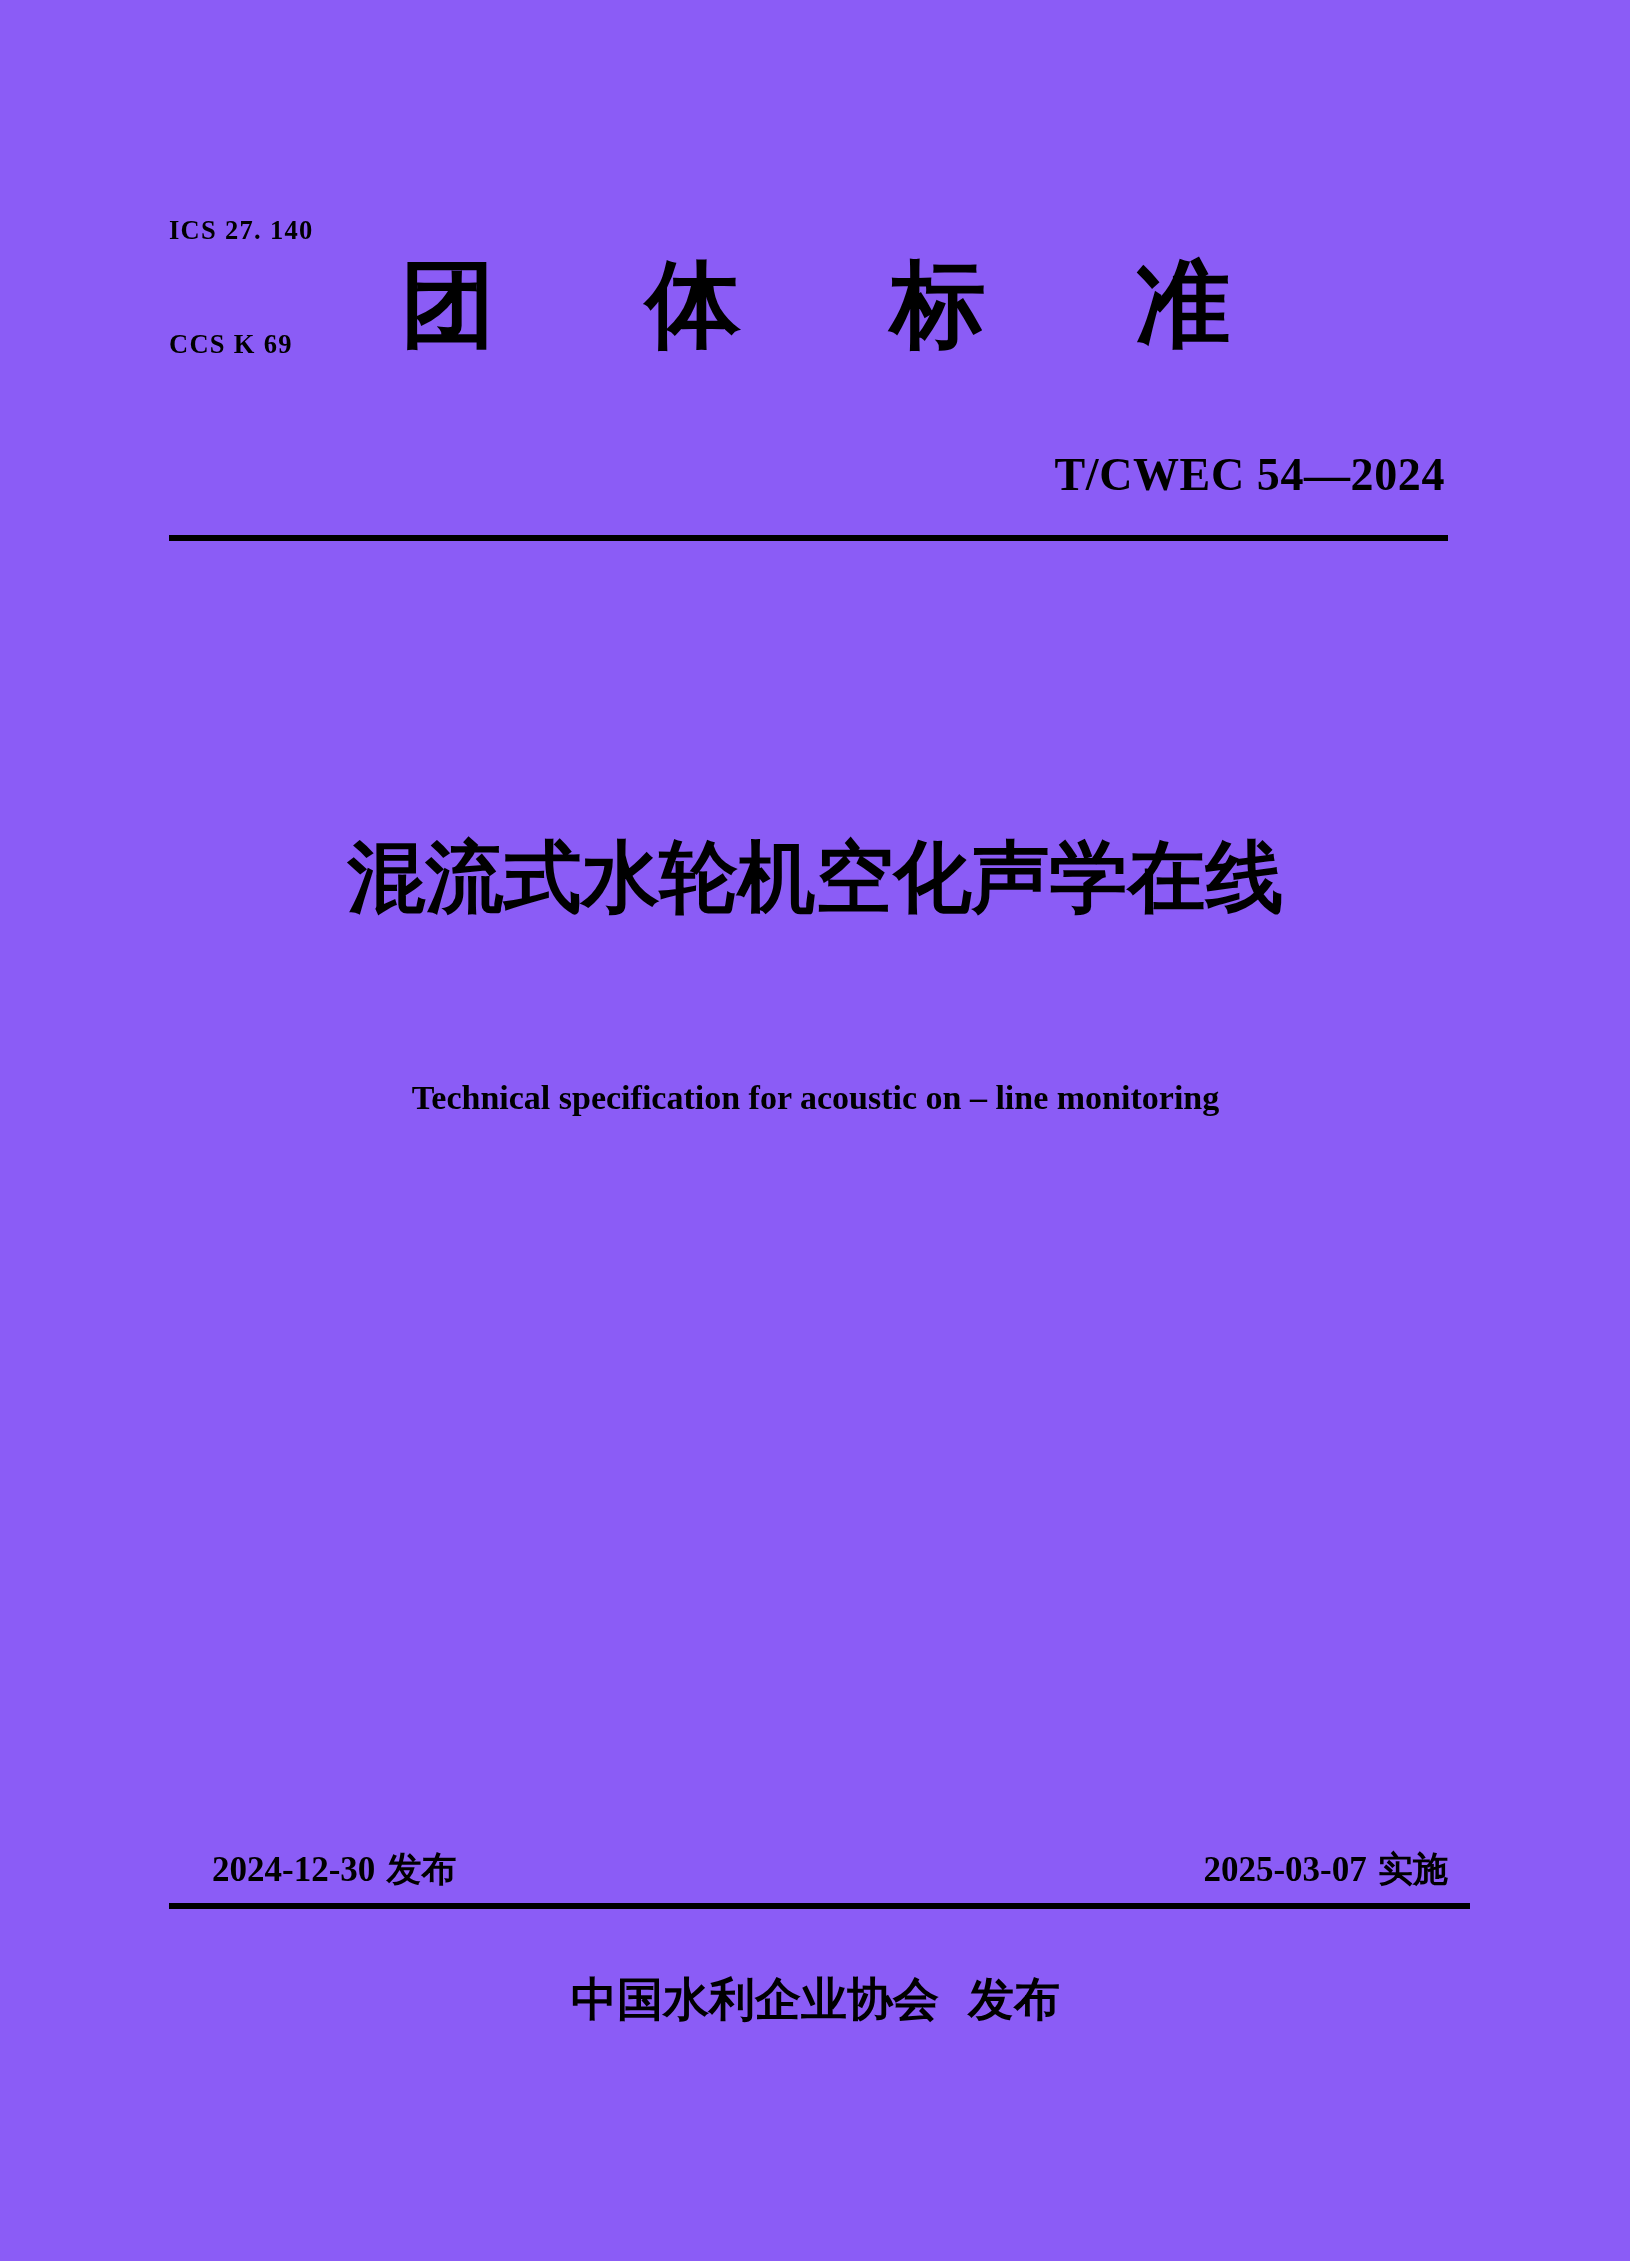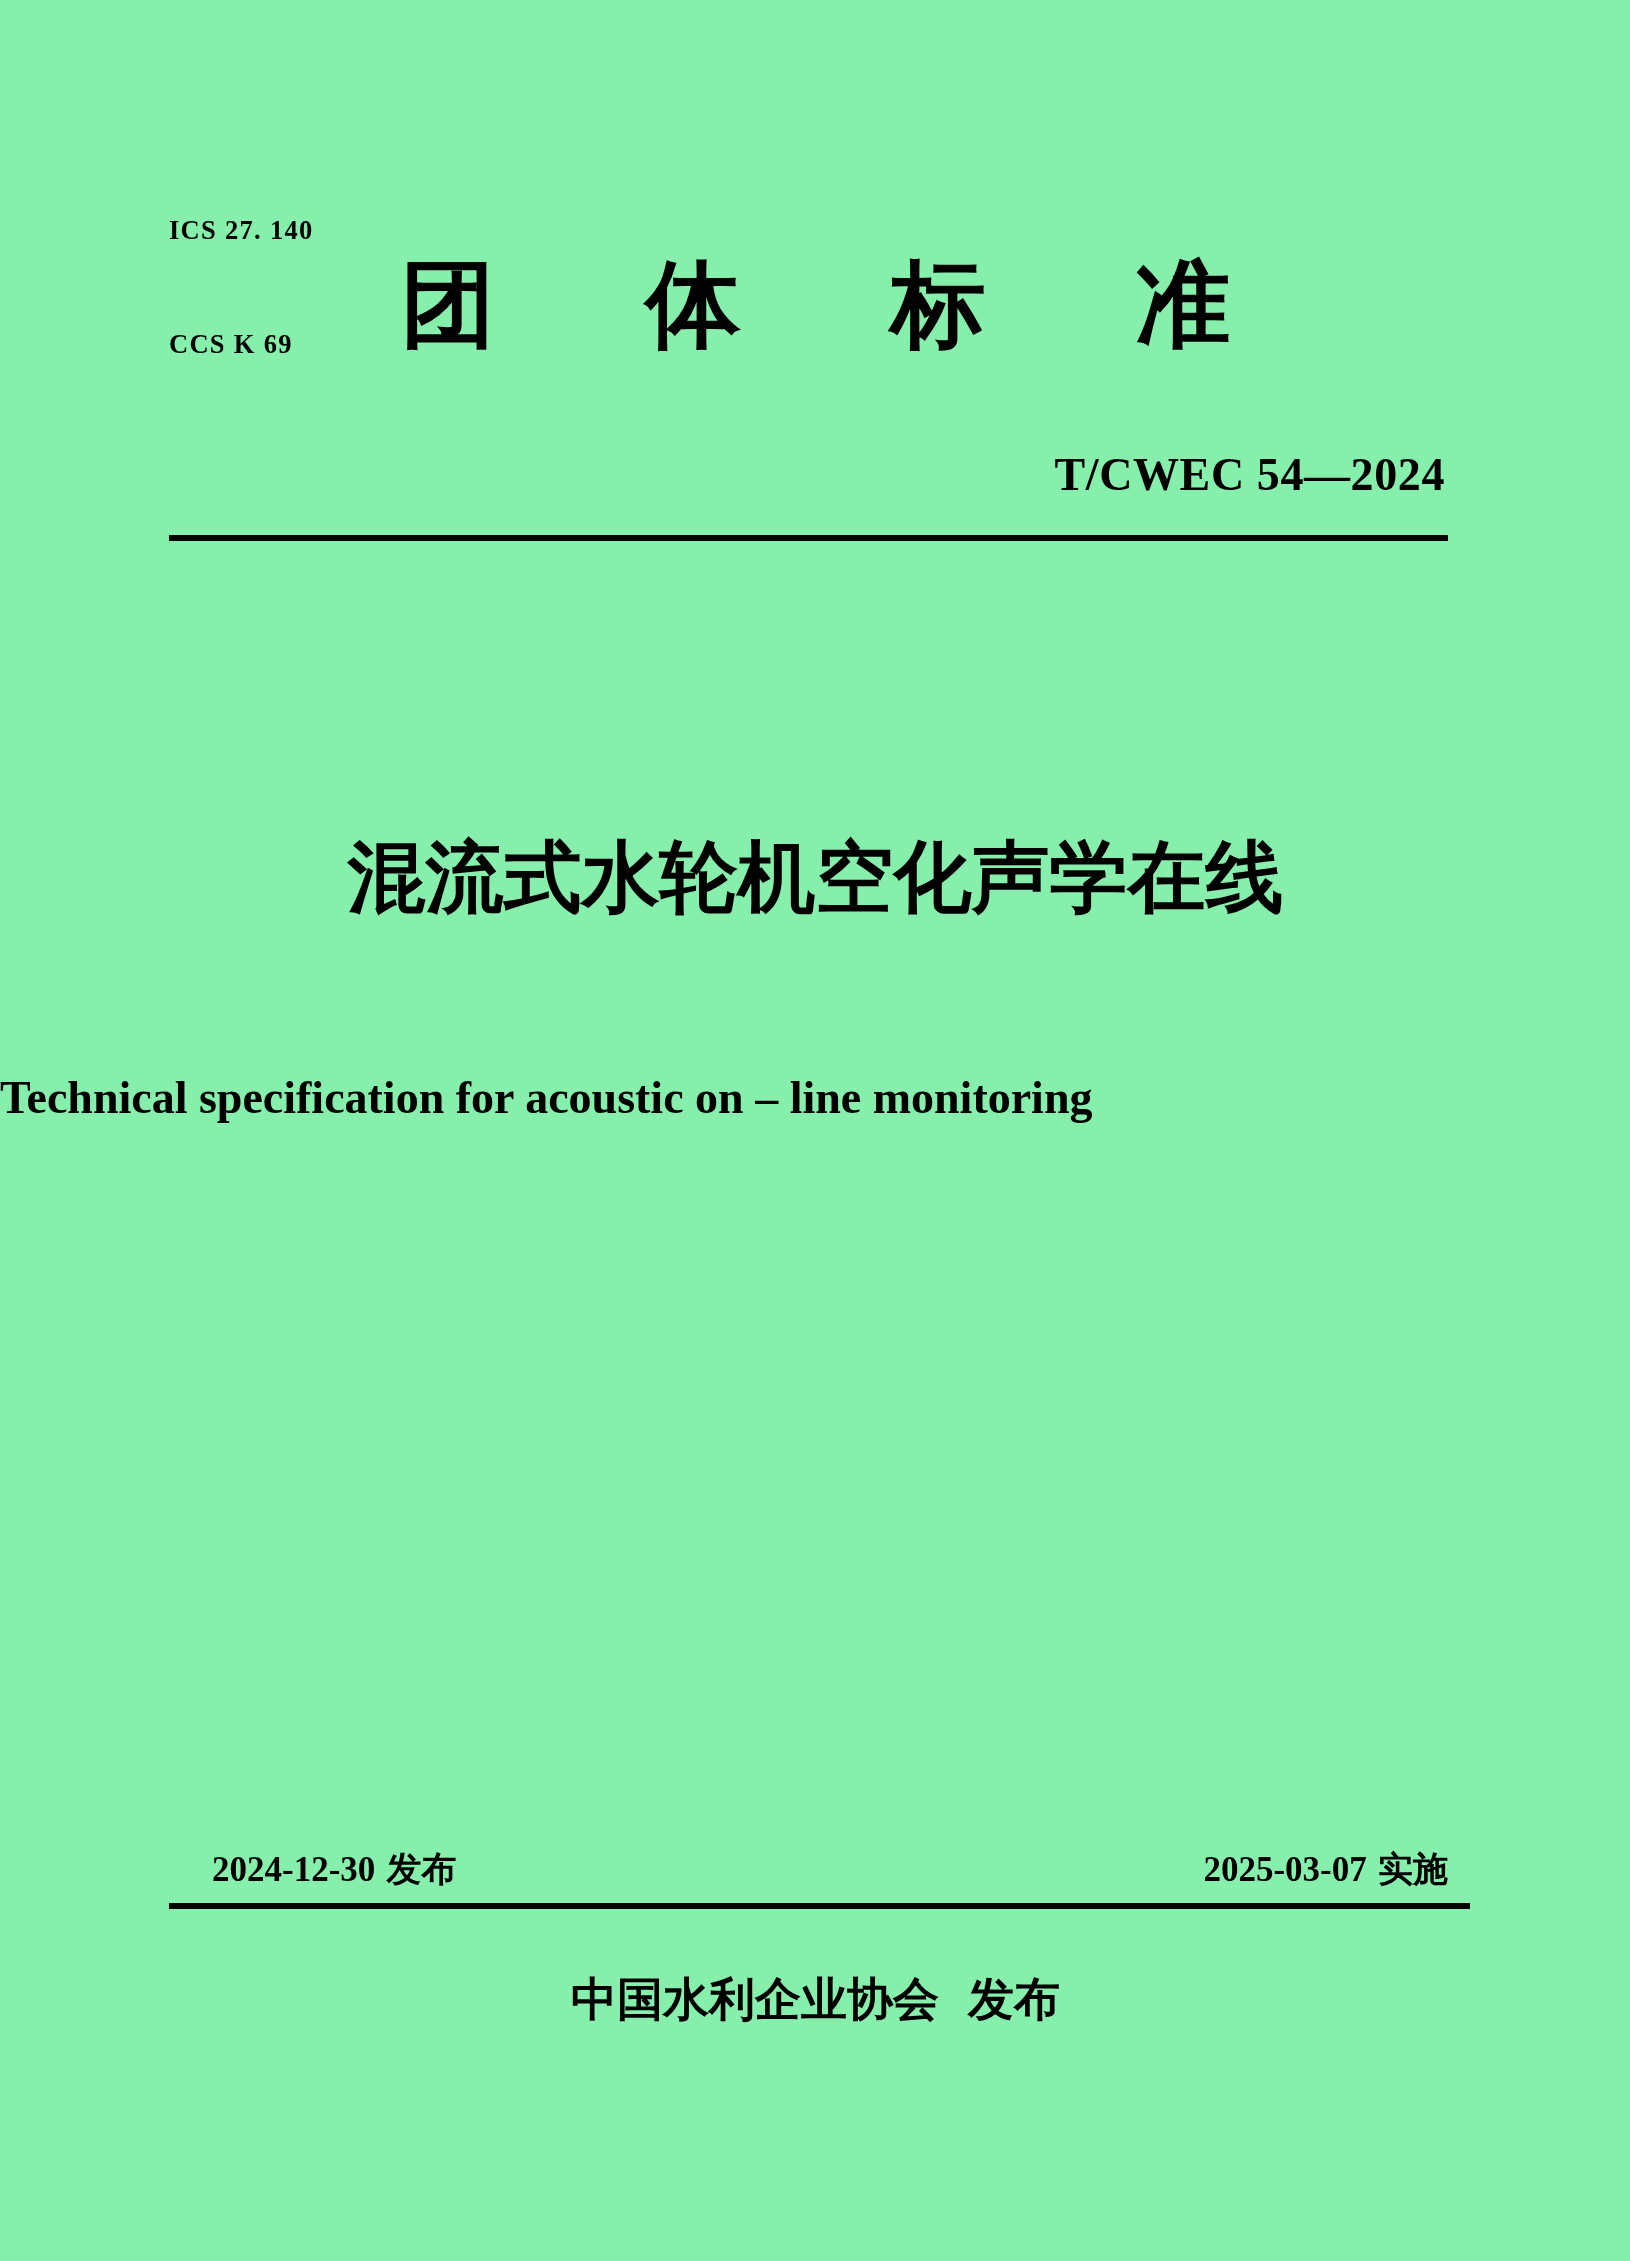--- a/index.html
+++ b/index.html
@@ -1,21 +1,21 @@
 <!DOCTYPE html>
 <html style="font-size:10px"><head>
 <meta charset="utf-8">
 <style>
   html, body { margin: 0; padding: 0; background: #888; }
   .page {
     position: relative;
     width: 1631px;
     height: 2261px;
     margin: 0 auto;
-    background: #86efac;
+    background: #8b5cf6;
     color: #000000;
     font-family: "Liberation Serif", "DejaVu Serif", serif;
     font-weight: bold;
     overflow: hidden;
   }
   .ics-block {
     position: absolute;
     left: 169px;
     top: 135px;
     font-size: 26.5px;
@@ -62,22 +62,22 @@
     font-size: 78px;
     line-height: 91px;
     font-weight: bold;
     letter-spacing: 0;
   }
   .title-en {
     position: absolute;
     left: 0;
     right: 0;
     top: 1066px;
-    text-align: left;
-    font-size: 46px;
+    text-align: center;
+    font-size: 34px;
     line-height: 63px;
     font-weight: bold;
   }
   .dates-row {
     position: absolute;
     left: 166px;
     right: 183px;
     top: 1850px;
     display: flex;
     justify-content: space-between;

